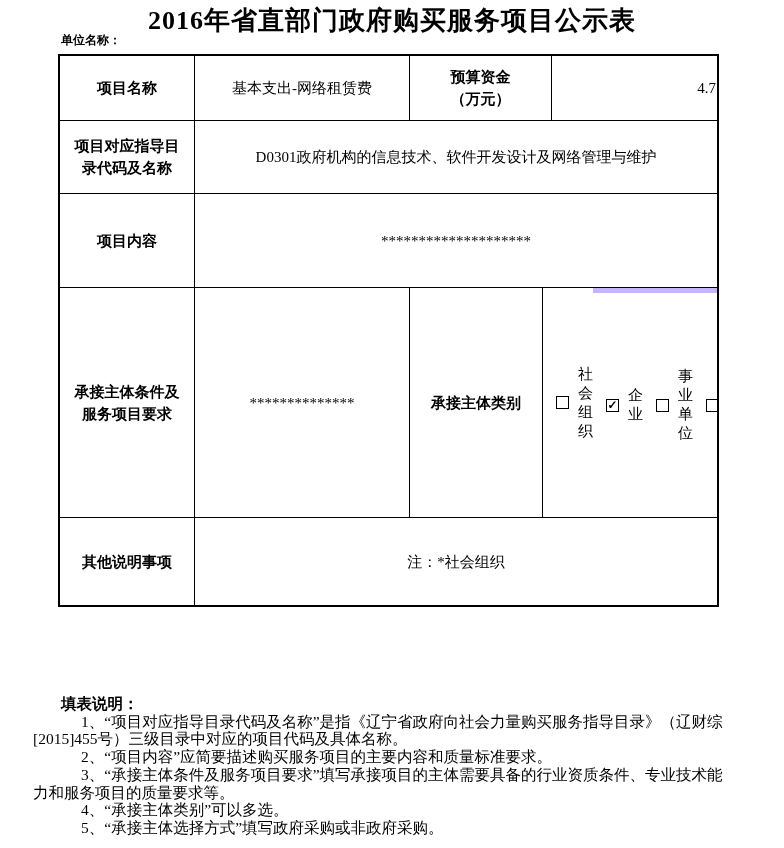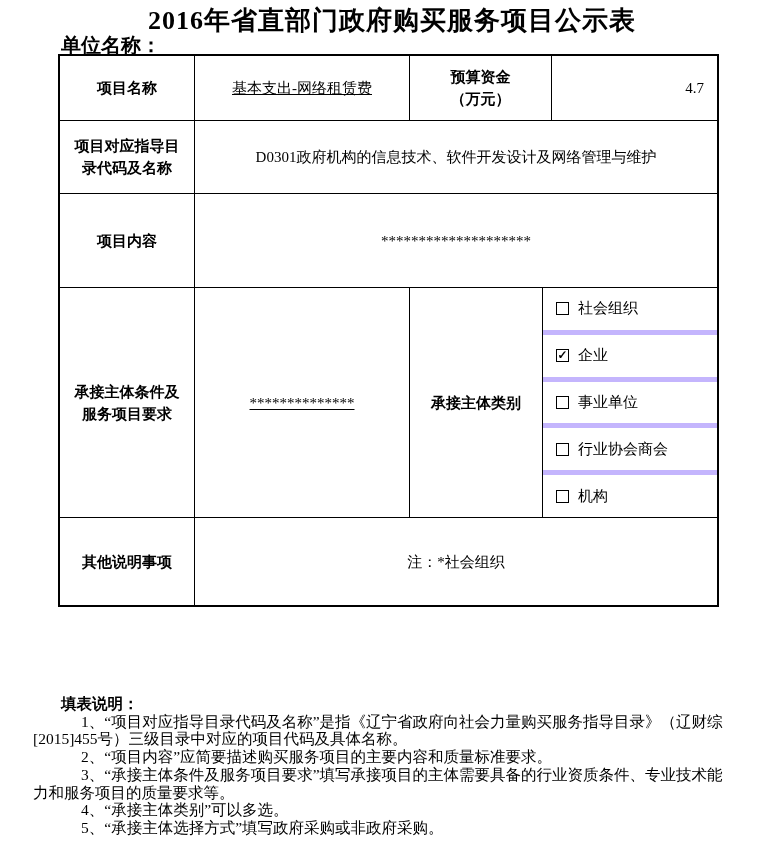--- a/index.html
+++ b/index.html
@@ -8,52 +8,52 @@
     width:784px; height:848px; position:relative;
     font-family:"Liberation Serif", serif; color:#000;
   }
   .title {
     position:absolute; top:3px; left:0; width:784px;
     text-align:center; font-size:26px; font-weight:bold;
     font-family:"Liberation Serif", serif; letter-spacing:1px;
   }
   .unit-label {
     position:absolute; top:32px; left:61px;
-    font-size:20px; font-weight:bold;
+    font-size:12px; font-weight:bold;
     font-family:"Liberation Sans", sans-serif;
   }
   .tbl {
     position:absolute; left:58px; top:54px; width:661px;
     border:2px solid #000; background:#fff;
   }
   .row { display:flex; width:100%; }
   .row + .row { border-top:1px solid #000; }
   .cell {
     display:flex; flex-direction:column; justify-content:center; align-items:center;
     text-align:center; overflow:hidden;
   }
   .cell + .cell { border-left:1px solid #000; }
   .lbl {
     font-family:"Liberation Sans", sans-serif; font-weight:bold;
     font-size:15px; line-height:22px;
   }
   .val { font-size:15px; line-height:20px; }
   .c1 { width:134px; flex:0 0 134px; }
-  .c2 { width:215px; flex:0 0 215px;text-decoration:underline; }
+  .c2 { width:215px; flex:0 0 215px; }
   .c3 { width:142px; flex:0 0 142px; }
   .c3b { width:133px; flex:0 0 133px; }
   .cflex { flex:1 1 auto; }
   .r1 { height:64px; }
   .r2 { height:73px; }
   .r3 { height:94px; }
   .r4 { height:230px; }
   .r5 { height:49px; }
   .r6 { height:88px; }
-  .budget-val { align-items:flex-end; padding-right:13px; }
-  .subcol { display:flex; flex-direction:column; justify-content:stretch; align-items:stretch; padding:0; }
+  .budget-val { align-items:flex-end; padding-right:1px; }
+  .subcol { display:flex; flex-direction:row; justify-content:stretch; align-items:stretch; padding:0; }
   .subrow {
     flex:1 1 auto; display:flex; flex-direction:row; align-items:center;
     justify-content:flex-start; padding-left:13px; text-align:left;
   }
   .subrow + .subrow { border-top:5px solid #c4b5fd; }
   .checkbox {
     width:13px; height:13px; border:1px solid #000; background:#fff;
     display:inline-flex; align-items:center; justify-content:center;
     margin-right:9px; flex:0 0 13px; font-size:12px; line-height:12px;
   }

